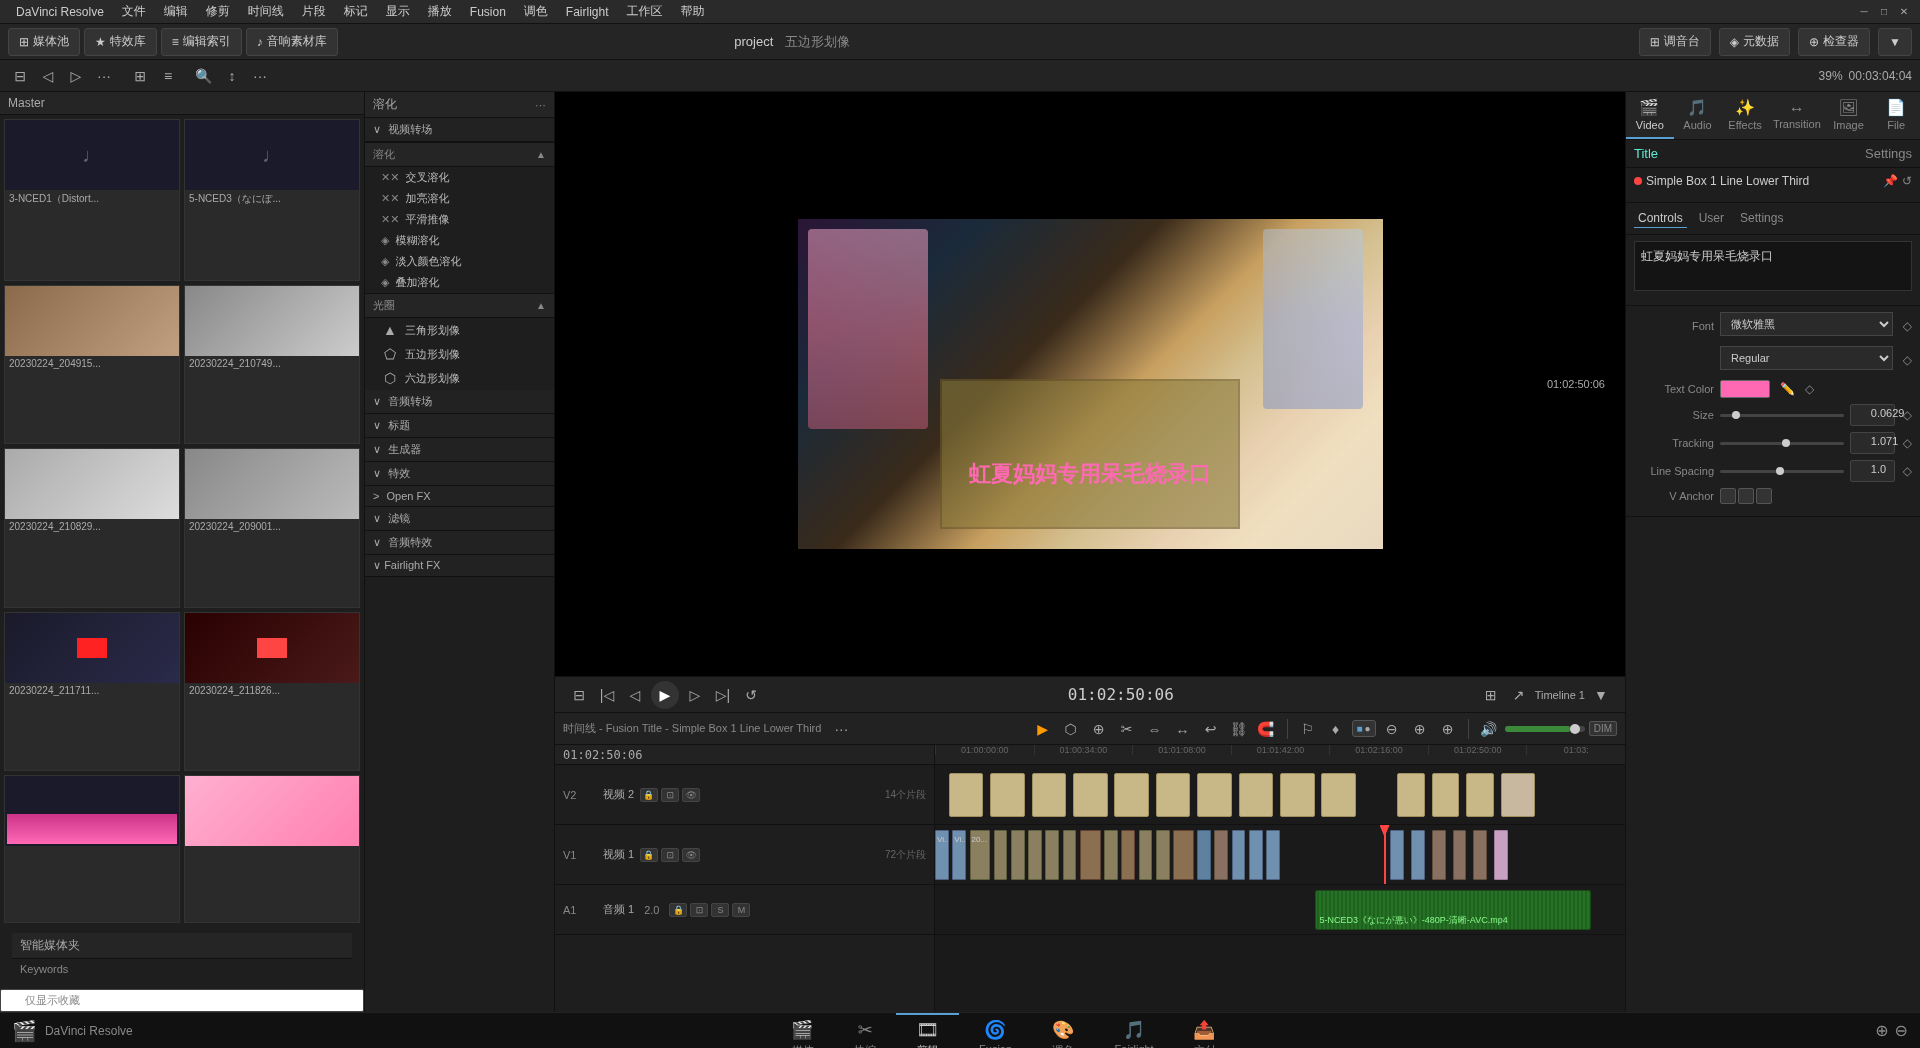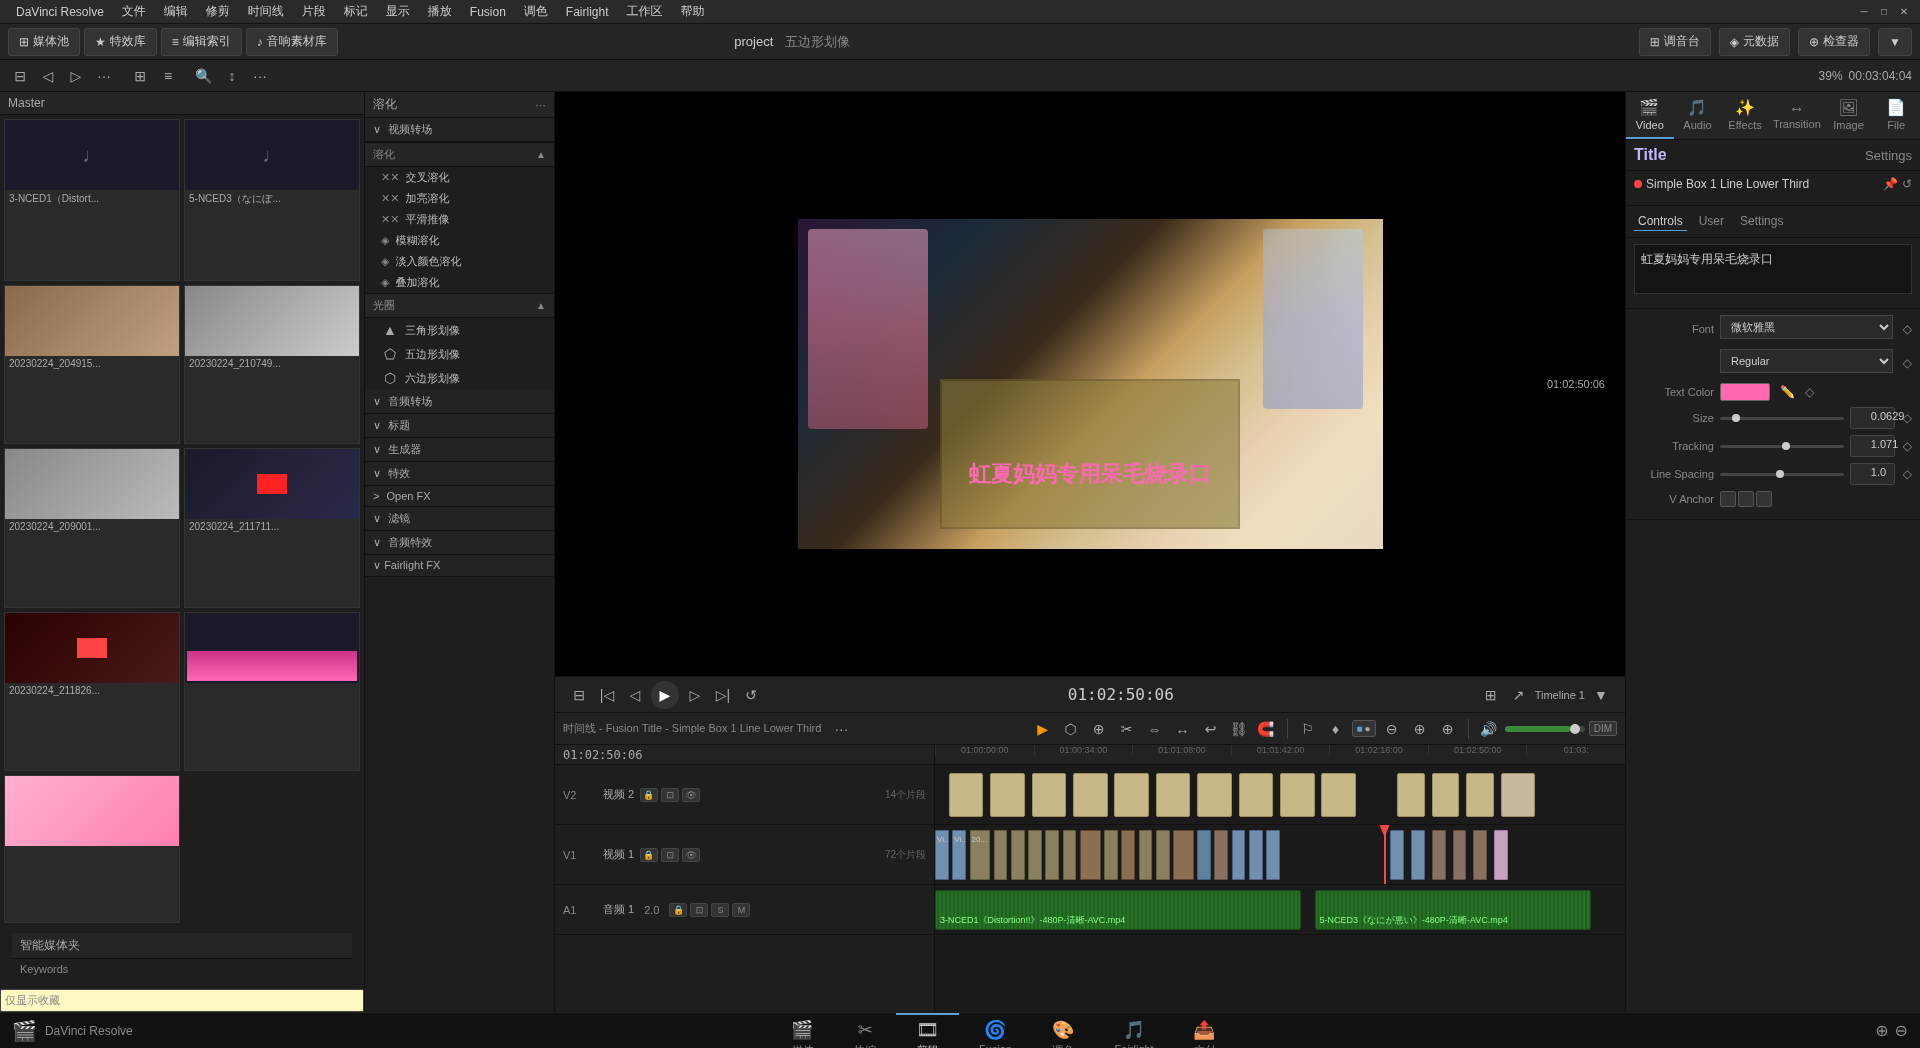--- a/index.html
+++ b/index.html
@@ -491,22 +491,22 @@
       justify-content: center;
       color: #fff;
       cursor: pointer;
       font-size: 14px;
     }
 
     .smart-tools {
       padding: 6px 12px;
     }
     .only-show-btn {
-      padding: 3px 4px;
-      background: #fef9c3;
+      padding: 3px 24px;
+      background: #ffffff;
       border: 1px solid #444;
       color: #888;
       font-size: 11px;
       cursor: pointer;
       border-radius: 2px;
       margin-top: 4px;
     }
 
     .expand-arrow { font-size: 10px; color: #888; }
 
@@ -657,20 +657,25 @@
         </div>
         <div class="media-label">20230224_204915...</div>
       </div>
 
       <div class="media-item">
         <div class="media-thumb" style="background:linear-gradient(135deg,#888,#ccc);">
         </div>
         <div class="media-label">20230224_210749...</div>
       </div>
 
+      <div class="media-item">
+        <div class="media-thumb" style="background:linear-gradient(135deg,#aaa,#ddd);">
+        </div>
+        <div class="media-label">20230224_210829...</div>
+      </div>
 
       <div class="media-item">
         <div class="media-thumb" style="background:linear-gradient(135deg,#888,#bbb);">
         </div>
         <div class="media-label">20230224_209001...</div>
       </div>
 
       <div class="media-item">
         <div class="media-thumb" style="background:linear-gradient(135deg,#1a1a2a,#2a2a4a); display:flex;align-items:center;justify-content:center;">
           <div style="width:30px;height:20px;background:#ff2222;"></div>
@@ -993,24 +998,20 @@
             <div style="position:absolute;top:5px;left:78%;width:2%;height:50px;background:#8a7060;border:1px solid #605040;border-radius:1px;"></div>
             <div style="position:absolute;top:5px;left:81%;width:2%;height:50px;background:#c8a0c0;border:1px solid #a080a0;border-radius:1px;"></div>
 
             <div style="position:absolute;top:0;left:65%;width:2px;height:100%;background:#ff4444;z-index:10;">
               <div style="width:10px;height:12px;background:#ff4444;position:absolute;top:0;left:-4px;clip-path:polygon(0 0,100% 0,50% 100%);"></div>
             </div>
           </div>
 
           <div class="audio-track-row">
 
-            <div style="position:absolute;top:5px;left:0%;width:53%;height:40px;background:#2a6a2a;border:1px solid #1a4a1a;border-radius:2px;overflow:hidden;">
-              <div style="width:100%;height:100%;background:repeating-linear-gradient(90deg,#2a7a2a 0px,#1a5a1a 2px,#2a7a2a 4px);"></div>
-              <div style="position:absolute;bottom:2px;left:4px;font-size:9px;color:#8afa8a;">3-NCED1《Distortion!!》-480P-清晰-AVC.mp4</div>
-            </div>
 
             <div style="position:absolute;top:5px;left:55%;width:40%;height:40px;background:#2a6a2a;border:1px solid #1a4a1a;border-radius:2px;overflow:hidden;">
               <div style="width:100%;height:100%;background:repeating-linear-gradient(90deg,#2a7a2a 0px,#1a5a1a 2px,#2a7a2a 4px);"></div>
               <div style="position:absolute;bottom:2px;left:4px;font-size:9px;color:#8afa8a;">5-NCED3《なにが悪い》-480P-清晰-AVC.mp4</div>
             </div>
           </div>
         </div>
       </div>
     </div>
   </div>
@@ -1038,21 +1039,21 @@
         <span class="right-tab-icon">🖼</span>
         <span>Image</span>
       </div>
       <div class="right-tab">
         <span class="right-tab-icon">📄</span>
         <span>File</span>
       </div>
     </div>
 
     <div style="display:flex;align-items:center;padding:6px 8px;border-bottom:1px solid #111;justify-content:space-between;">
-      <span style="font-size:16px;color:#c4b5fd;font-weight:bold;">Title</span>
+      <span style="font-size:13px;color:#5eead4;font-weight:normal;">Title</span>
       <span style="font-size:13px;color:#888;">Settings</span>
     </div>
 
     <div style="padding:6px 8px;border-bottom:1px solid #111;">
       <div class="title-name-row">
         <div class="title-dot"></div>
         <span class="title-name-text">Simple Box 1 Line Lower Third</span>
         <div class="title-name-icons">
           <span style="cursor:pointer;">📌</span>
           <span style="cursor:pointer;">↺</span>

